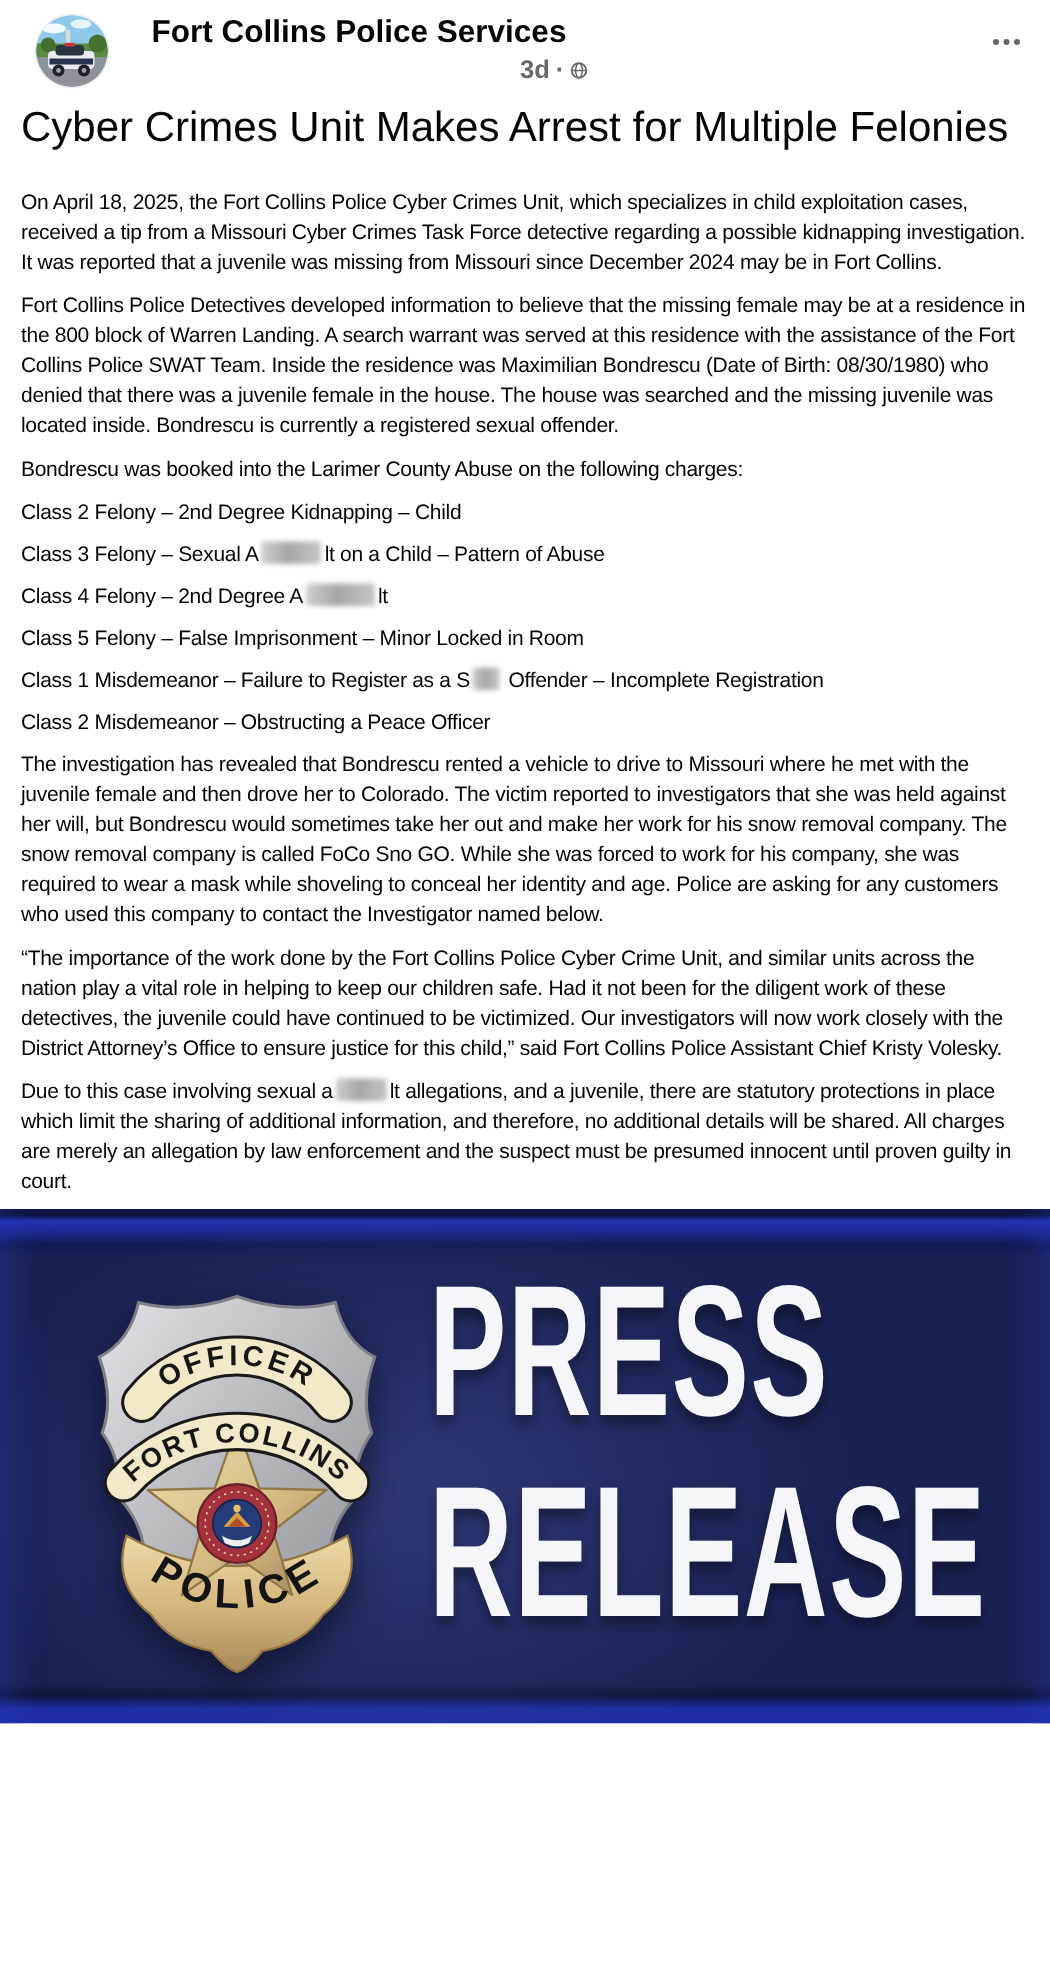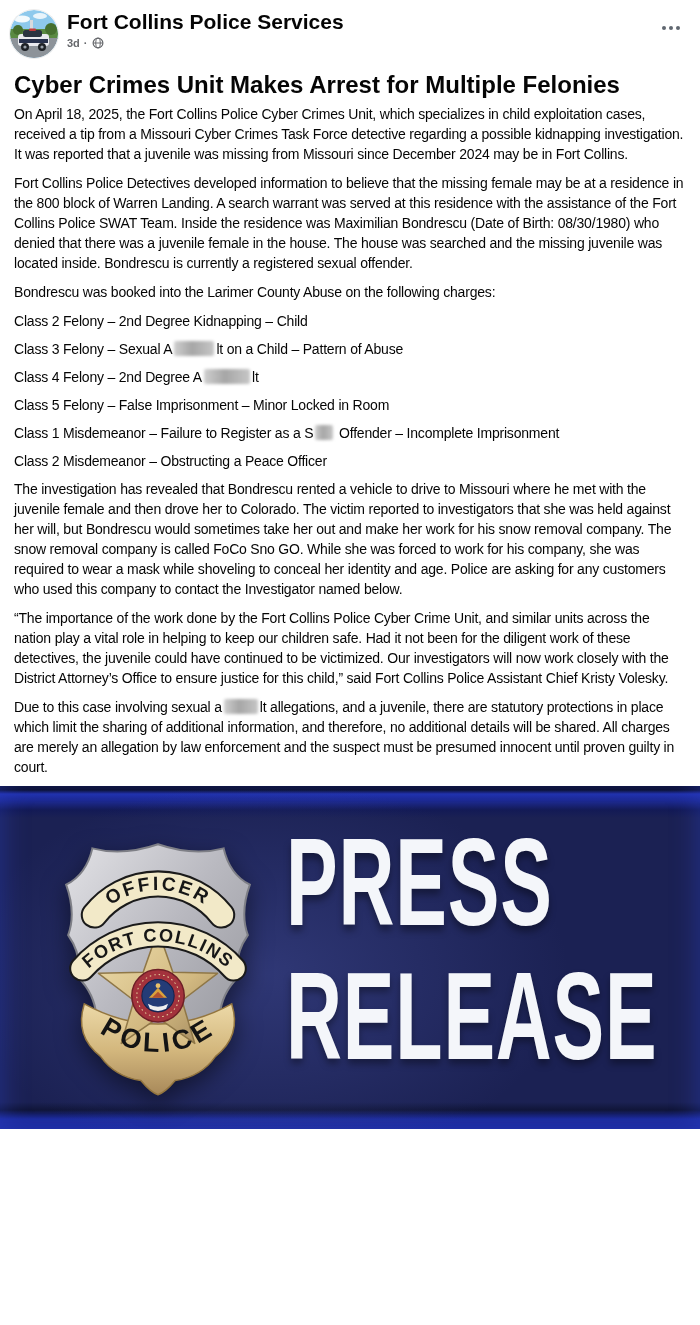--- a/index.html
+++ b/index.html
@@ -1,26 +1,26 @@
 <!DOCTYPE html>
 <html><head>
 <meta charset="utf-8">
 <style>
   html,body{margin:0;padding:0;background:#fff;}
   .page{width:700px;background:#ffffff;font-family:"Liberation Sans",sans-serif;color:#050505;}
   
-  .post-header{display:flex;align-items:flex-start;padding:10px 16px 6px 10px;}
+  .post-header{display:flex;align-items:flex-start;padding:10px 16px 6px 24px;gap:20px;}
   .avatar{width:48px;height:48px;border-radius:50%;overflow:hidden;flex:0 0 48px;cursor:pointer;box-shadow:0 0 0 1px rgba(0,0,0,.08);}
   .hdr-info{margin-left:9px;flex:1;min-width:0;}
   .page-name{font-size:21px;font-weight:700;line-height:1.15;color:#050505;cursor:pointer;}
-  .meta{display:flex;align-items:center;gap:4px;margin-top:3px;font-size:11px;font-weight:600;color:#65676b;}
+  .meta{display:flex;align-items:center;gap:4px;margin-top:3px;font-size:17px;font-weight:600;color:#65676b;justify-content:center;}
   .menu-btn{display:flex;gap:3px;align-items:center;padding:10px 4px;margin-top:6px;cursor:pointer;border:none;background:none;}
   .menu-btn i{width:4px;height:4px;border-radius:50%;background:#606770;display:block;}
   
-  .post-title{font-size:24px;font-weight:700;line-height:30px;margin:6px 0 4px;padding:0 14px;}
+  .post-title{font-size:28px;font-weight:400;line-height:30px;margin:6px 0 24px;padding:0 14px;}
   .post-body p{font-size:14px;line-height:20px;letter-spacing:-0.2px;margin:0 0 9px;padding:0 14px;}
   .post-body p.charge{margin:0 0 8px;}
   .redact{display:inline-block;height:15px;border-radius:2px;margin:0 2px;vertical-align:-2px;
           background:linear-gradient(90deg,#cfcfcf,#a6a6a6 45%,#c6c6c6);filter:blur(1.6px);}
   .rw-40{width:40px}.rw-46{width:46px}.rw-18{width:18px}.rw-34{width:34px}
   
   .press-image{position:relative;width:700px;height:343px;overflow:hidden;cursor:pointer;
     background:
       radial-gradient(ellipse 420px 270px at 38% 55%, rgba(64,74,146,.55), rgba(0,0,0,0) 72%),
       linear-gradient(180deg,#0c1030 0,#0c1030 4px,#2232ae 8px,#1d2a91 15px,#131a56 24px,#1b2153 32px,#1b2153 316px,#101539 324px,#1e2da0 333px,#1e2da0 343px);
@@ -86,21 +86,21 @@
 
   <div class="post-body">
     <p>On April 18, 2025, the Fort Collins Police Cyber Crimes Unit, which specializes in child exploitation cases, received a tip from a Missouri Cyber Crimes Task Force detective regarding a possible kidnapping investigation. It was reported that a juvenile was missing from Missouri since December 2024 may be in Fort Collins.</p>
     <p>Fort Collins Police Detectives developed information to believe that the missing female may be at a residence in the 800 block of Warren Landing. A search warrant was served at this residence with the assistance of the Fort Collins Police SWAT Team. Inside the residence was Maximilian Bondrescu (Date of Birth: 08/30/1980) who denied that there was a juvenile female in the house. The house was searched and the missing juvenile was located inside. Bondrescu is currently a registered sexual offender.</p>
     <p>Bondrescu was booked into the Larimer County Abuse on the following charges:</p>
 
     <p class="charge"><span>Class 2 Felony – 2nd Degree Kidnapping – Child</span></p>
     <p class="charge"><span>Class 3 Felony – Sexual A</span><span class="redact rw-40"></span><span>lt on a Child – Pattern of Abuse</span></p>
     <p class="charge"><span>Class 4 Felony – 2nd Degree A</span><span class="redact rw-46"></span><span>lt</span></p>
     <p class="charge"><span>Class 5 Felony – False Imprisonment – Minor Locked in Room</span></p>
-    <p class="charge"><span>Class 1 Misdemeanor – Failure to Register as a S</span><span class="redact rw-18"></span><span> Offender – Incomplete Imprisonment</span></p>
+    <p class="charge"><span>Class 1 Misdemeanor – Failure to Register as a S</span><span class="redact rw-18"></span><span> Offender – Incomplete Registration</span></p>
     <p class="charge"><span>Class 2 Misdemeanor – Obstructing a Peace Officer</span></p>
 
     <p>The investigation has revealed that Bondrescu rented a vehicle to drive to Missouri where he met with the juvenile female and then drove her to Colorado. The victim reported to investigators that she was held against her will, but Bondrescu would sometimes take her out and make her work for his snow removal company. The snow removal company is called FoCo Sno GO. While she was forced to work for his company, she was required to wear a mask while shoveling to conceal her identity and age. Police are asking for any customers who used this company to contact the Investigator named below.</p>
     <p>“The importance of the work done by the Fort Collins Police Cyber Crime Unit, and similar units across the nation play a vital role in helping to keep our children safe. Had it not been for the diligent work of these detectives, the juvenile could have continued to be victimized. Our investigators will now work closely with the District Attorney’s Office to ensure justice for this child,” said Fort Collins Police Assistant Chief Kristy Volesky.</p>
     <p><span>Due to this case involving sexual a</span><span class="redact rw-34"></span><span>lt allegations, and a juvenile, there are statutory protections in place which limit the sharing of additional information, and therefore, no additional details will be shared. All charges are merely an allegation by law enforcement and the suspect must be presumed innocent until proven guilty in court.</span></p>
   </div>
 
   <div class="press-image">
     <div class="badge-wrap">
       <svg viewBox="0 0 210 265" width="212" height="268">

